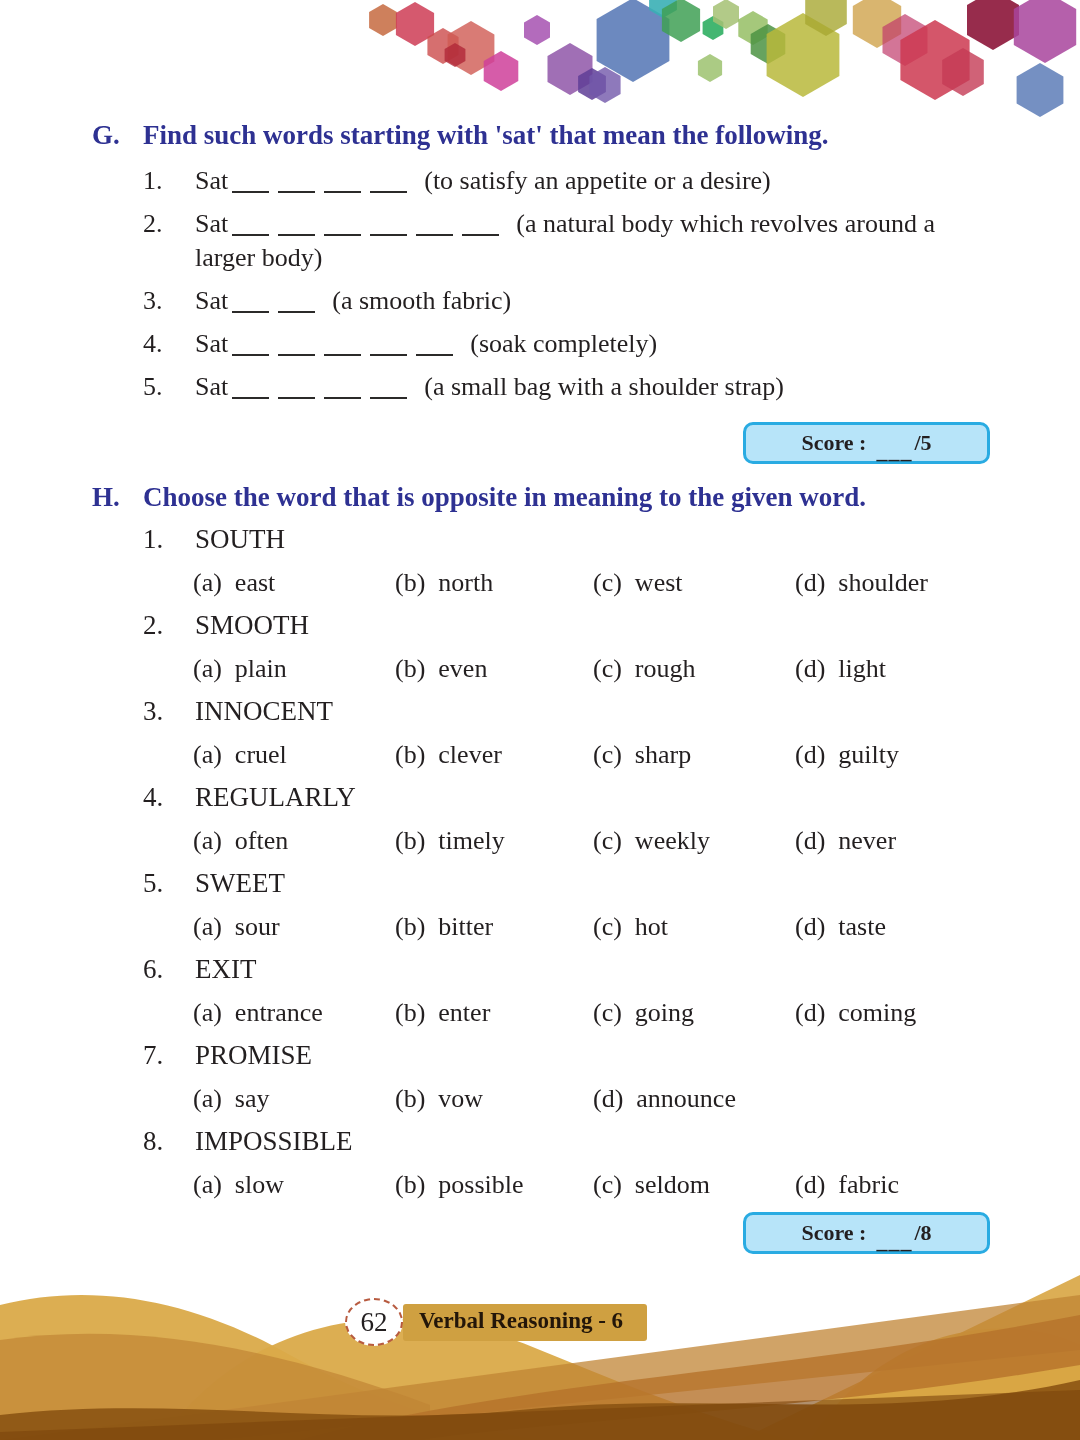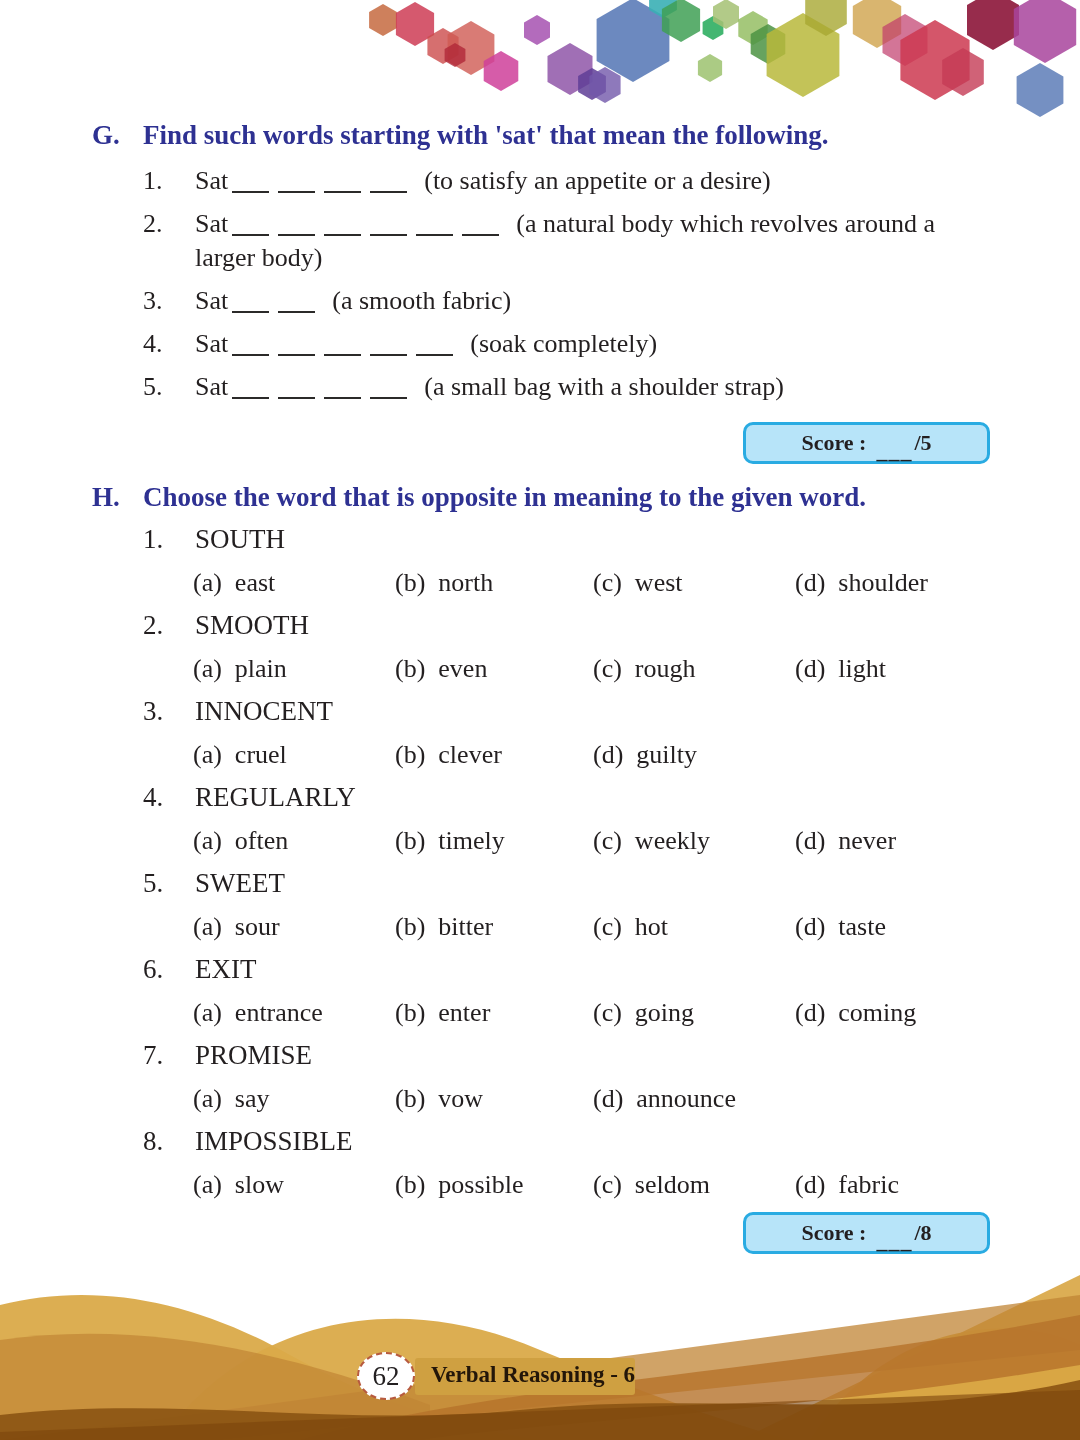--- a/index.html
+++ b/index.html
@@ -34,26 +34,26 @@
   .score-g{margin-top:18px;margin-bottom:0;}
   .score-h{margin-top:8px;}
   .h-head{margin-top:16px;margin-bottom:10px;}
   
   .h-word{padding-left:103px;position:relative;font-size:27px;line-height:31px;
     margin-bottom:12px;}
   .h-options{display:grid;grid-template-columns:202px 198px 202px 1fr;
     padding-left:101px;font-size:26px;line-height:31px;margin-bottom:12px;}
   .option .opt-letter{margin-right:13px;}
   
-  .footer{position:absolute;top:1352px;left:0;width:992px;display:flex;
+  .footer{position:absolute;top:1298px;left:0;width:992px;display:flex;
     justify-content:center;align-items:center;gap:0;z-index:5;}
   .page-oval{width:54px;height:44px;border:2px dashed #b75a3f;border-radius:50%;
     display:flex;align-items:center;justify-content:center;font-size:27px;background:#fff;}
   .book-badge{background:var(--gold,#cfa041);color:#231609;font-weight:bold;
-    font-size:23px;padding:3px 0 6px 16px;border-radius:3px;line-height:28px;}
+    font-size:23px;padding:3px 24px 6px 16px;border-radius:3px;line-height:28px;}
 </style>
 </head>
 <body>
 
 <div class="page" style="--heading: #2e3192; --ink: #231f20; --score-fill: #b7e4f9; --score-border: #29abe2; --gold: #cfa041;">
 
   <svg class="hex-band" id="hex-band" width="1080" height="140" viewBox="0 0 1080 140">
       <polygon points="383.0,4.0 396.9,12.0 396.9,28.0 383.0,36.0 369.1,28.0 369.1,12.0" fill="#c9724a" opacity="0.9"></polygon>
       <polygon points="415.0,2.0 434.1,13.0 434.1,35.0 415.0,46.0 395.9,35.0 395.9,13.0" fill="#ce3c55" opacity="0.85"></polygon>
       <polygon points="443.0,28.0 458.6,37.0 458.6,55.0 443.0,64.0 427.4,55.0 427.4,37.0" fill="#cc4b4b" opacity="0.8"></polygon>
@@ -126,20 +126,21 @@
               <span class="option"><span class="opt-letter">(b)</span><span class="opt-text">even</span></span>
               <span class="option"><span class="opt-letter">(c)</span><span class="opt-text">rough</span></span>
               <span class="option"><span class="opt-letter">(d)</span><span class="opt-text">light</span></span>
             </div>
           </li>
           <li>
             <div class="h-word"><span class="item-number">3.</span><span>INNOCENT</span></div>
             <div class="h-options">
               <span class="option"><span class="opt-letter">(a)</span><span class="opt-text">cruel</span></span>
               <span class="option"><span class="opt-letter">(b)</span><span class="opt-text">clever</span></span>
+              <span class="option"><span class="opt-letter">(c)</span><span class="opt-text">sharp</span></span>
               <span class="option"><span class="opt-letter">(d)</span><span class="opt-text">guilty</span></span>
             </div>
           </li>
           <li>
             <div class="h-word"><span class="item-number">4.</span><span>REGULARLY</span></div>
             <div class="h-options">
               <span class="option"><span class="opt-letter">(a)</span><span class="opt-text">often</span></span>
               <span class="option"><span class="opt-letter">(b)</span><span class="opt-text">timely</span></span>
               <span class="option"><span class="opt-letter">(c)</span><span class="opt-text">weekly</span></span>
               <span class="option"><span class="opt-letter">(d)</span><span class="opt-text">never</span></span>

